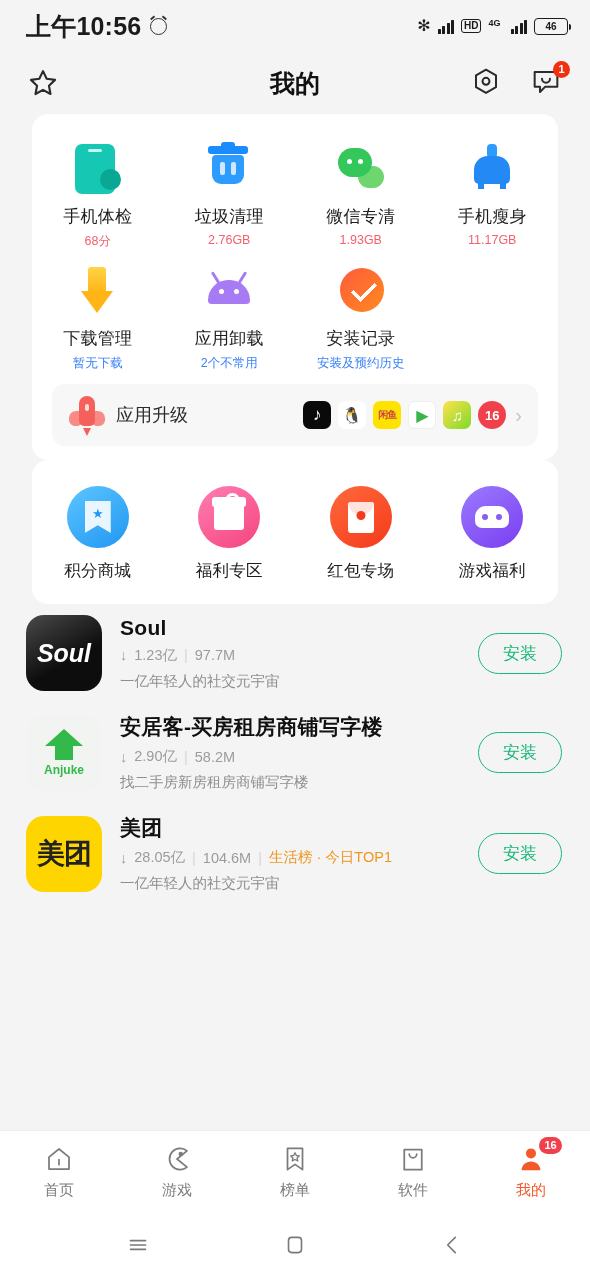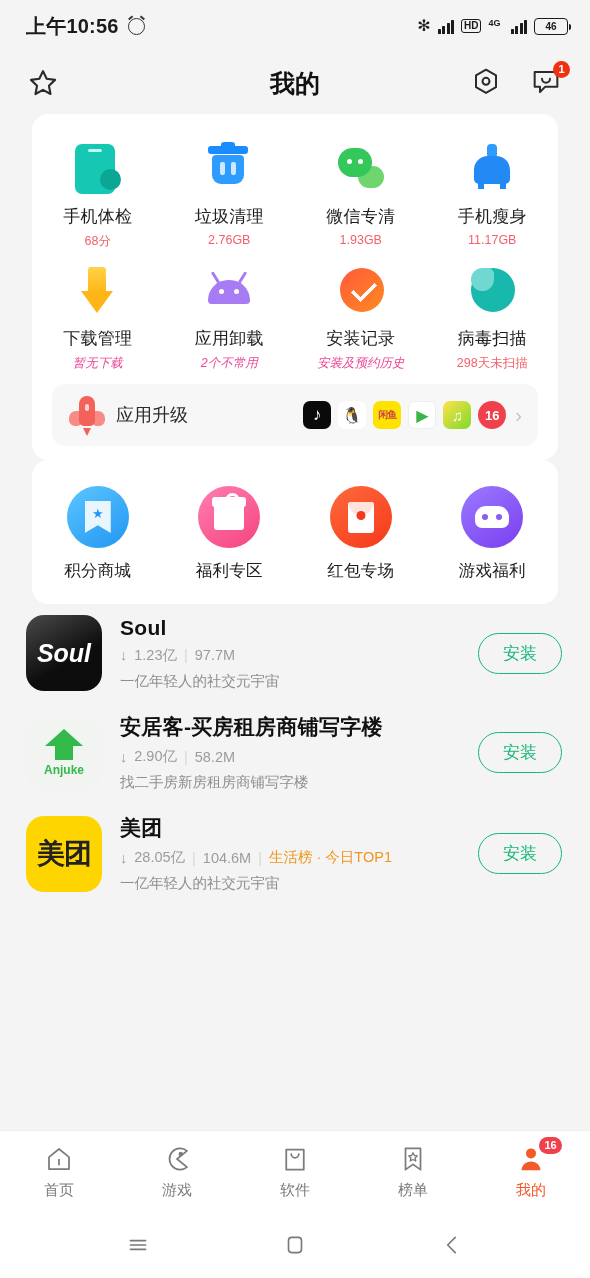--- a/index.html
+++ b/index.html
@@ -10,21 +10,21 @@
     overflow: hidden;
   }
   .screen { position: relative; width: 590px; height: 1278px; background: #f4f4f4; }
 
   
   .statusbar {
     height: 52px; display: flex; align-items: center;
     justify-content: space-between; padding: 0 22px 0 26px;
     color: #1b1b1b;
   }
-  .sb-left { display: flex; align-items: center; gap: 9px; font-size: 20px; font-weight: 600; letter-spacing: .2px; }
+  .sb-left { display: flex; align-items: center; gap: 9px; font-size: 25px; font-weight: 600; letter-spacing: .2px; }
   .sb-right { display: flex; align-items: center; gap: 7px; }
   .alarm-ic { width: 17px; height: 17px; border: 1.6px solid #333; border-radius: 50%; position: relative; }
   .alarm-ic:before, .alarm-ic:after {
     content: ""; position: absolute; width: 5px; height: 1.6px; background: #333; top: -2px;
   }
   .alarm-ic:before { left: -1px; transform: rotate(-40deg); }
   .alarm-ic:after { right: -1px; transform: rotate(40deg); }
   .bt-ic { font-size: 16px; color: #1b1b1b; line-height: 1; }
   .bars { display: flex; align-items: flex-end; gap: 1.5px; height: 15px; }
   .bars i { display: block; width: 3px; background: #1b1b1b; border-radius: .5px; }
@@ -60,21 +60,21 @@
 
   
   .card { background: #fff; border-radius: 16px; margin: 0 32px; }
   .tools-card { padding: 18px 0 14px; }
   .tool-grid { display: grid; grid-template-columns: repeat(4, 1fr); }
   .tool { display: flex; flex-direction: column; align-items: center; padding: 8px 0 4px; }
   .tool-ic { width: 62px; height: 58px; position: relative; margin-bottom: 7px; }
   .tool-name { font-size: 17px; color: #1d1d1d; font-weight: 500; letter-spacing: .3px; }
   .tool-sub { font-size: 12.5px; margin-top: 5px; }
   .sub-red { color: #f4606c; }
-  .sub-gray { color: #ec4899; font-style: italic; }
+  .sub-gray { color: #3b82f6; }
 
   
   .ic-phone { width: 40px; height: 50px; background: #16c7b4; border-radius: 7px; position: absolute; left: 8px; top: 4px; }
   .ic-phone:before { content: ""; position: absolute; top: 5px; left: 50%; transform: translateX(-50%); width: 14px; height: 3px; background: #c7f4ee; border-radius: 2px; }
   .ic-phone:after { content: ""; position: absolute; width: 21px; height: 21px; border-radius: 50%; background: #0aa795; right: -6px; bottom: 4px; }
   .ic-trash { position: absolute; left: 14px; top: 6px; width: 32px; height: 38px; }
   .ic-trash .lid { position: absolute; top: 0; left: -4px; width: 40px; height: 8px; background: #1a8cff; border-radius: 3px; }
   .ic-trash .lid:before { content: ""; position: absolute; top: -4px; left: 13px; width: 14px; height: 5px; background: #1a8cff; border-radius: 3px 3px 0 0; }
   .ic-trash .body { position: absolute; top: 9px; left: 0; width: 32px; height: 29px; background: #2e9cff; border-radius: 4px 4px 9px 9px; }
   .ic-trash .body:before, .ic-trash .body:after { content: ""; position: absolute; top: 7px; width: 5px; height: 13px; background: #cde8ff; border-radius: 2px; }
@@ -318,30 +318,20 @@
       </div>
 
       <div class="tool">
         <div class="tool-ic">
             <span class="ic-check"></span>
           </div>
         <div class="tool-name">安装记录</div>
         <div class="tool-sub sub-gray">安装及预约历史</div>
       </div>
 
-      <div class="tool">
-        <div class="tool-ic">
-          <span class="ic-virus">
-              <i class="c1"></i>
-              <i class="c2"></i>
-            </span>
-        </div>
-        <div class="tool-name">病毒扫描</div>
-        <div class="tool-sub sub-red">298天未扫描</div>
-      </div>
     </div>
 
     <div class="upgrade">
       <span class="rocket">
         <i class="fin l"></i>
           <i class="fin r"></i>
           <i class="bd"></i>
           <i class="fl"></i>
       </span>
       <span class="upg-label">应用升级</span>
@@ -464,35 +454,35 @@
             <path d="M20 5.5A8.5 8.5 0 1 0 20 18.5L12 12z"></path>
               <circle cx="15" cy="8" r="1.1" fill="#7c7c7c"></circle>
           </svg>
         </span>
         <span class="tab-label">游戏</span>
       </div>
 
       <div class="tab">
         <span class="tab-ic">
           <svg viewBox="0 0 24 24" width="30" height="30" fill="none" stroke="#7c7c7c" stroke-width="1.4" stroke-linejoin="round">
+            <path d="M6 3.5h12v17l-6-4.2-6 4.2z"></path>
+            <path d="M12 7l1.1 2.2 2.4.3-1.8 1.7.5 2.4-2.2-1.2-2.2 1.2.5-2.4L8.5 9.5l2.4-.3z" stroke-width="1.1"></path>
+          </svg>
+        </span>
+        <span class="tab-label">榜单</span>
+      </div>
+
+      <div class="tab">
+        <span class="tab-ic">
+          <svg viewBox="0 0 24 24" width="30" height="30" fill="none" stroke="#7c7c7c" stroke-width="1.4" stroke-linejoin="round">
             <path d="M5 4.5h14v16H5z"></path>
               <path d="M9 8a3 3 0 0 0 6 0" stroke-linecap="round"></path>
           </svg>
         </span>
         <span class="tab-label">软件</span>
-      </div>
-
-      <div class="tab">
-        <span class="tab-ic">
-          <svg viewBox="0 0 24 24" width="30" height="30" fill="none" stroke="#7c7c7c" stroke-width="1.4" stroke-linejoin="round">
-            <path d="M6 3.5h12v17l-6-4.2-6 4.2z"></path>
-            <path d="M12 7l1.1 2.2 2.4.3-1.8 1.7.5 2.4-2.2-1.2-2.2 1.2.5-2.4L8.5 9.5l2.4-.3z" stroke-width="1.1"></path>
-          </svg>
-        </span>
-        <span class="tab-label">榜单</span>
       </div>
 
       <div class="tab active">
         <span class="tab-ic">
           <svg viewBox="0 0 24 24" width="30" height="30" fill="#f4592a">
             <circle cx="12" cy="7.5" r="4"></circle>
             <path d="M4.5 21c0-4.2 3.4-7 7.5-7s7.5 2.8 7.5 7z"></path>
           </svg>
         </span>
         <span class="tb-badge">16</span>

